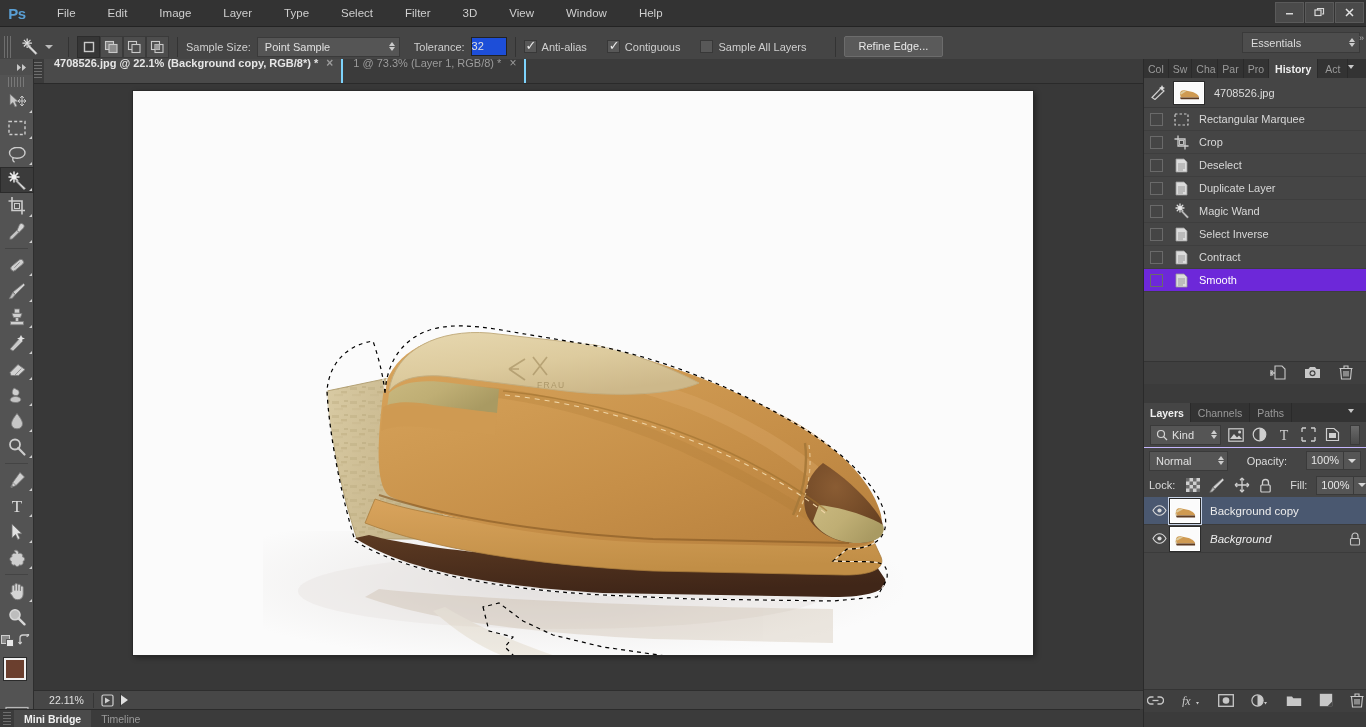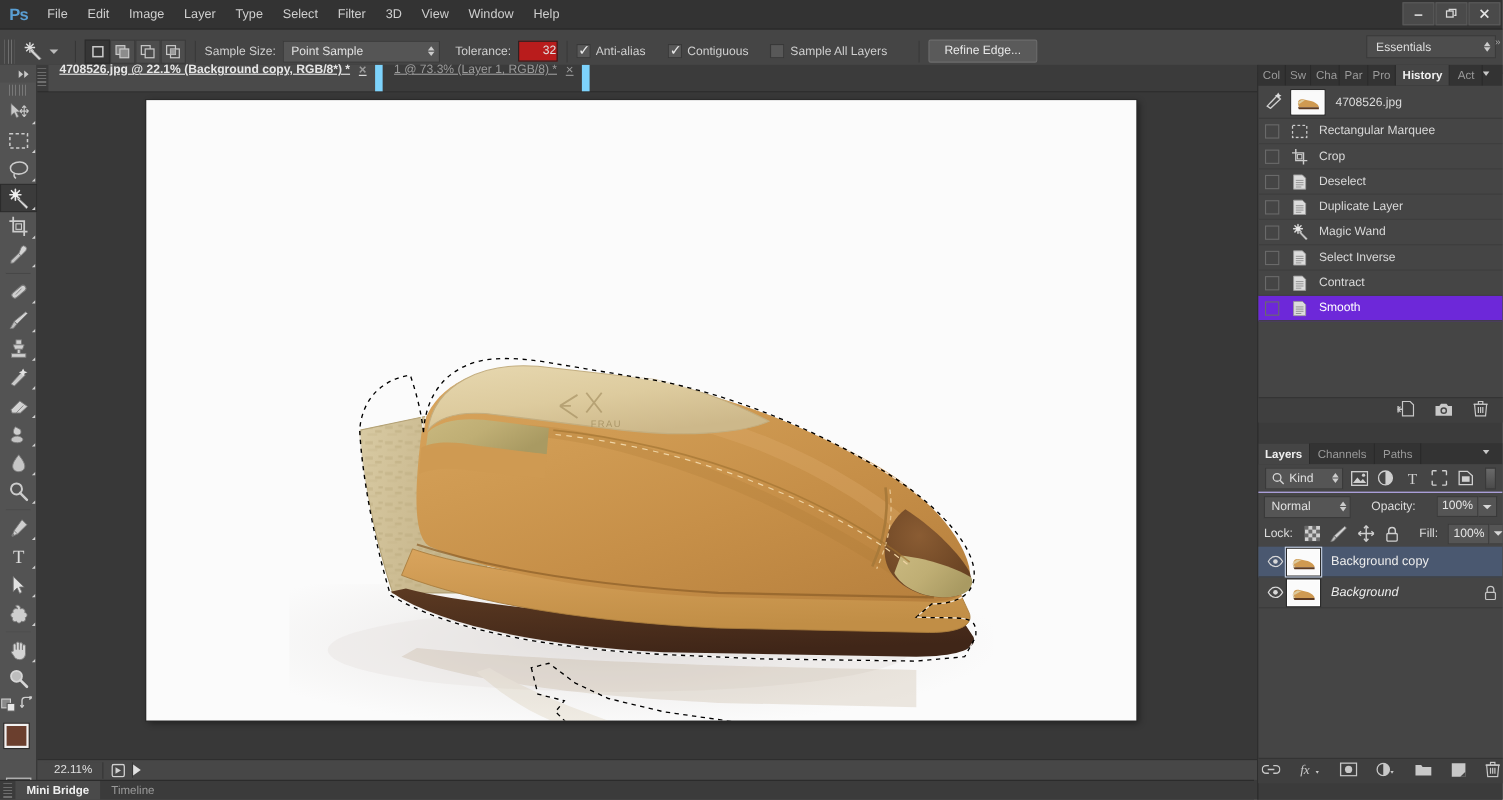--- a/index.html
+++ b/index.html
@@ -13,20 +13,21 @@
     -webkit-font-smoothing: antialiased;
   }
   #app { position: relative; width: 1366px; height: 727px; }
 
   
   .menubar {
     position: absolute; left: 0; top: 0; width: 1366px; height: 27px;
     background: #333333;
     display: flex; align-items: center;
     border-bottom: 1px solid #232323;
+    gap: 14px;
   }
   .ps-logo {
     width: 34px; height: 27px;
     display: flex; align-items: center; justify-content: center;
     color: #5a9fd4; font-weight: bold; font-size: 15px;
     font-family: "Liberation Sans", sans-serif;
     letter-spacing: -0.5px;
   }
   .menu-item {
     padding: 0 9px; height: 27px; line-height: 27px;
@@ -74,22 +75,22 @@
     height: 20px; background: #555; border: 1px solid #3a3a3a;
     display: flex; align-items: center; padding: 0 4px 0 7px;
     color: #e0e0e0; font-size: 11px; position: relative;
   }
   .spin-arrows {
     display: flex; flex-direction: column; margin-left: auto; padding-left: 10px; gap: 1px;
   }
   .spin-up { width: 0; height: 0; border-left: 3.5px solid transparent; border-right: 3.5px solid transparent; border-bottom: 4px solid #ccc; }
   .spin-dn { width: 0; height: 0; border-left: 3.5px solid transparent; border-right: 3.5px solid transparent; border-top: 4px solid #ccc; }
   .num-field {
-    width: 36px; height: 19px; background: #b91c1c; border: 1px solid #222;
-    color: #e0e0e0; font-size: 11px; text-align: right; line-height: 17px;
+    width: 36px; height: 19px; background: #1d4ed8; border: 1px solid #222;
+    color: #e0e0e0; font-size: 11px; text-align: left; line-height: 17px;
   }
   .cb-wrap { display: flex; align-items: center; margin-right: 14px; }
   .cb {
     width: 13px; height: 13px; background: #585858; border: 1px solid #383838;
     margin-right: 5px; position: relative;
   }
   .cb.checked::after {
     content: "✓"; position: absolute; left: 1px; top: -3px;
     color: #eaeaea; font-size: 13px; line-height: 15px;
   }
@@ -151,21 +152,21 @@
     display: flex; align-items: flex-end;
   }
   .tab-grip {
     width: 8px; height: 25px;
     background: repeating-linear-gradient(to bottom, #6e6e6e 0 1px, transparent 1px 3px);
     margin-right: 2px; align-self: center; height: 18px;
   }
   .doctab {
     height: 24px; display: flex; align-items: center;
     padding: 0 8px 16px 10px; font-size: 11px; color: #9b9b9b;
-    background: #3b3b3b; border-right: 7px solid #7dd3fc; text-decoration: underline;
+    background: #3b3b3b; border-right: 2px solid #7dd3fc;
   }
   .doctab.active { background: #4a4a4a; color: #e6e6e6; font-weight: bold; }
   .tab-close { margin-left: 8px; color: #9b9b9b; font-size: 12px; line-height: 10px; }
 
   
   .canvas-area {
     position: absolute; left: 34px; top: 84px; width: 1109px; height: 606px;
     background: #383838; overflow: hidden;
   }
   .artboard {

